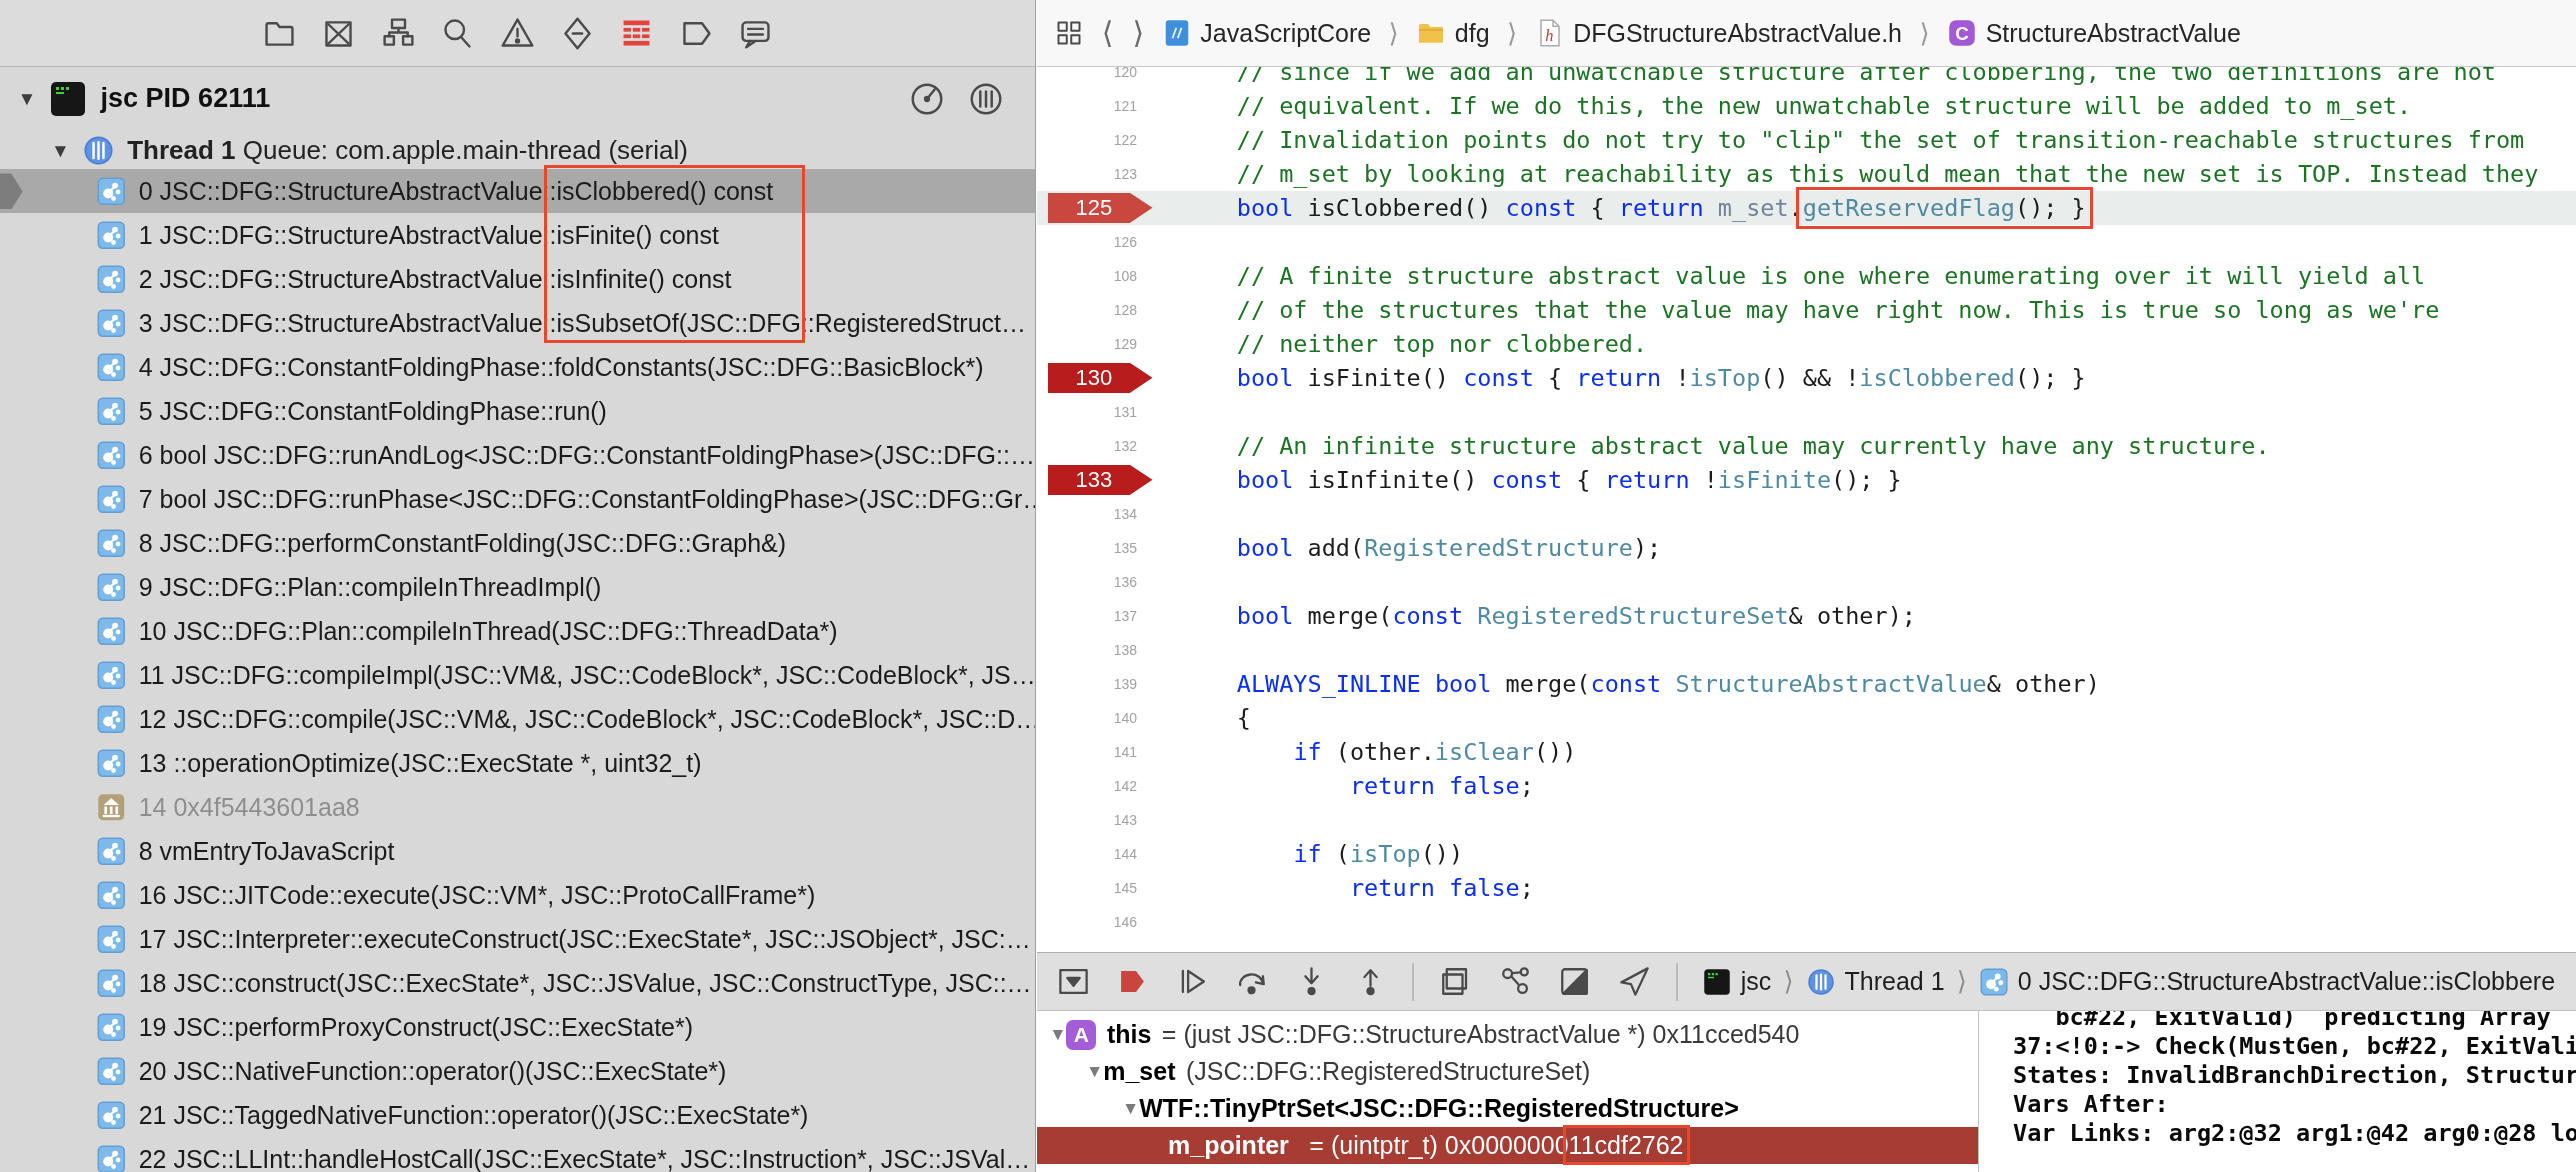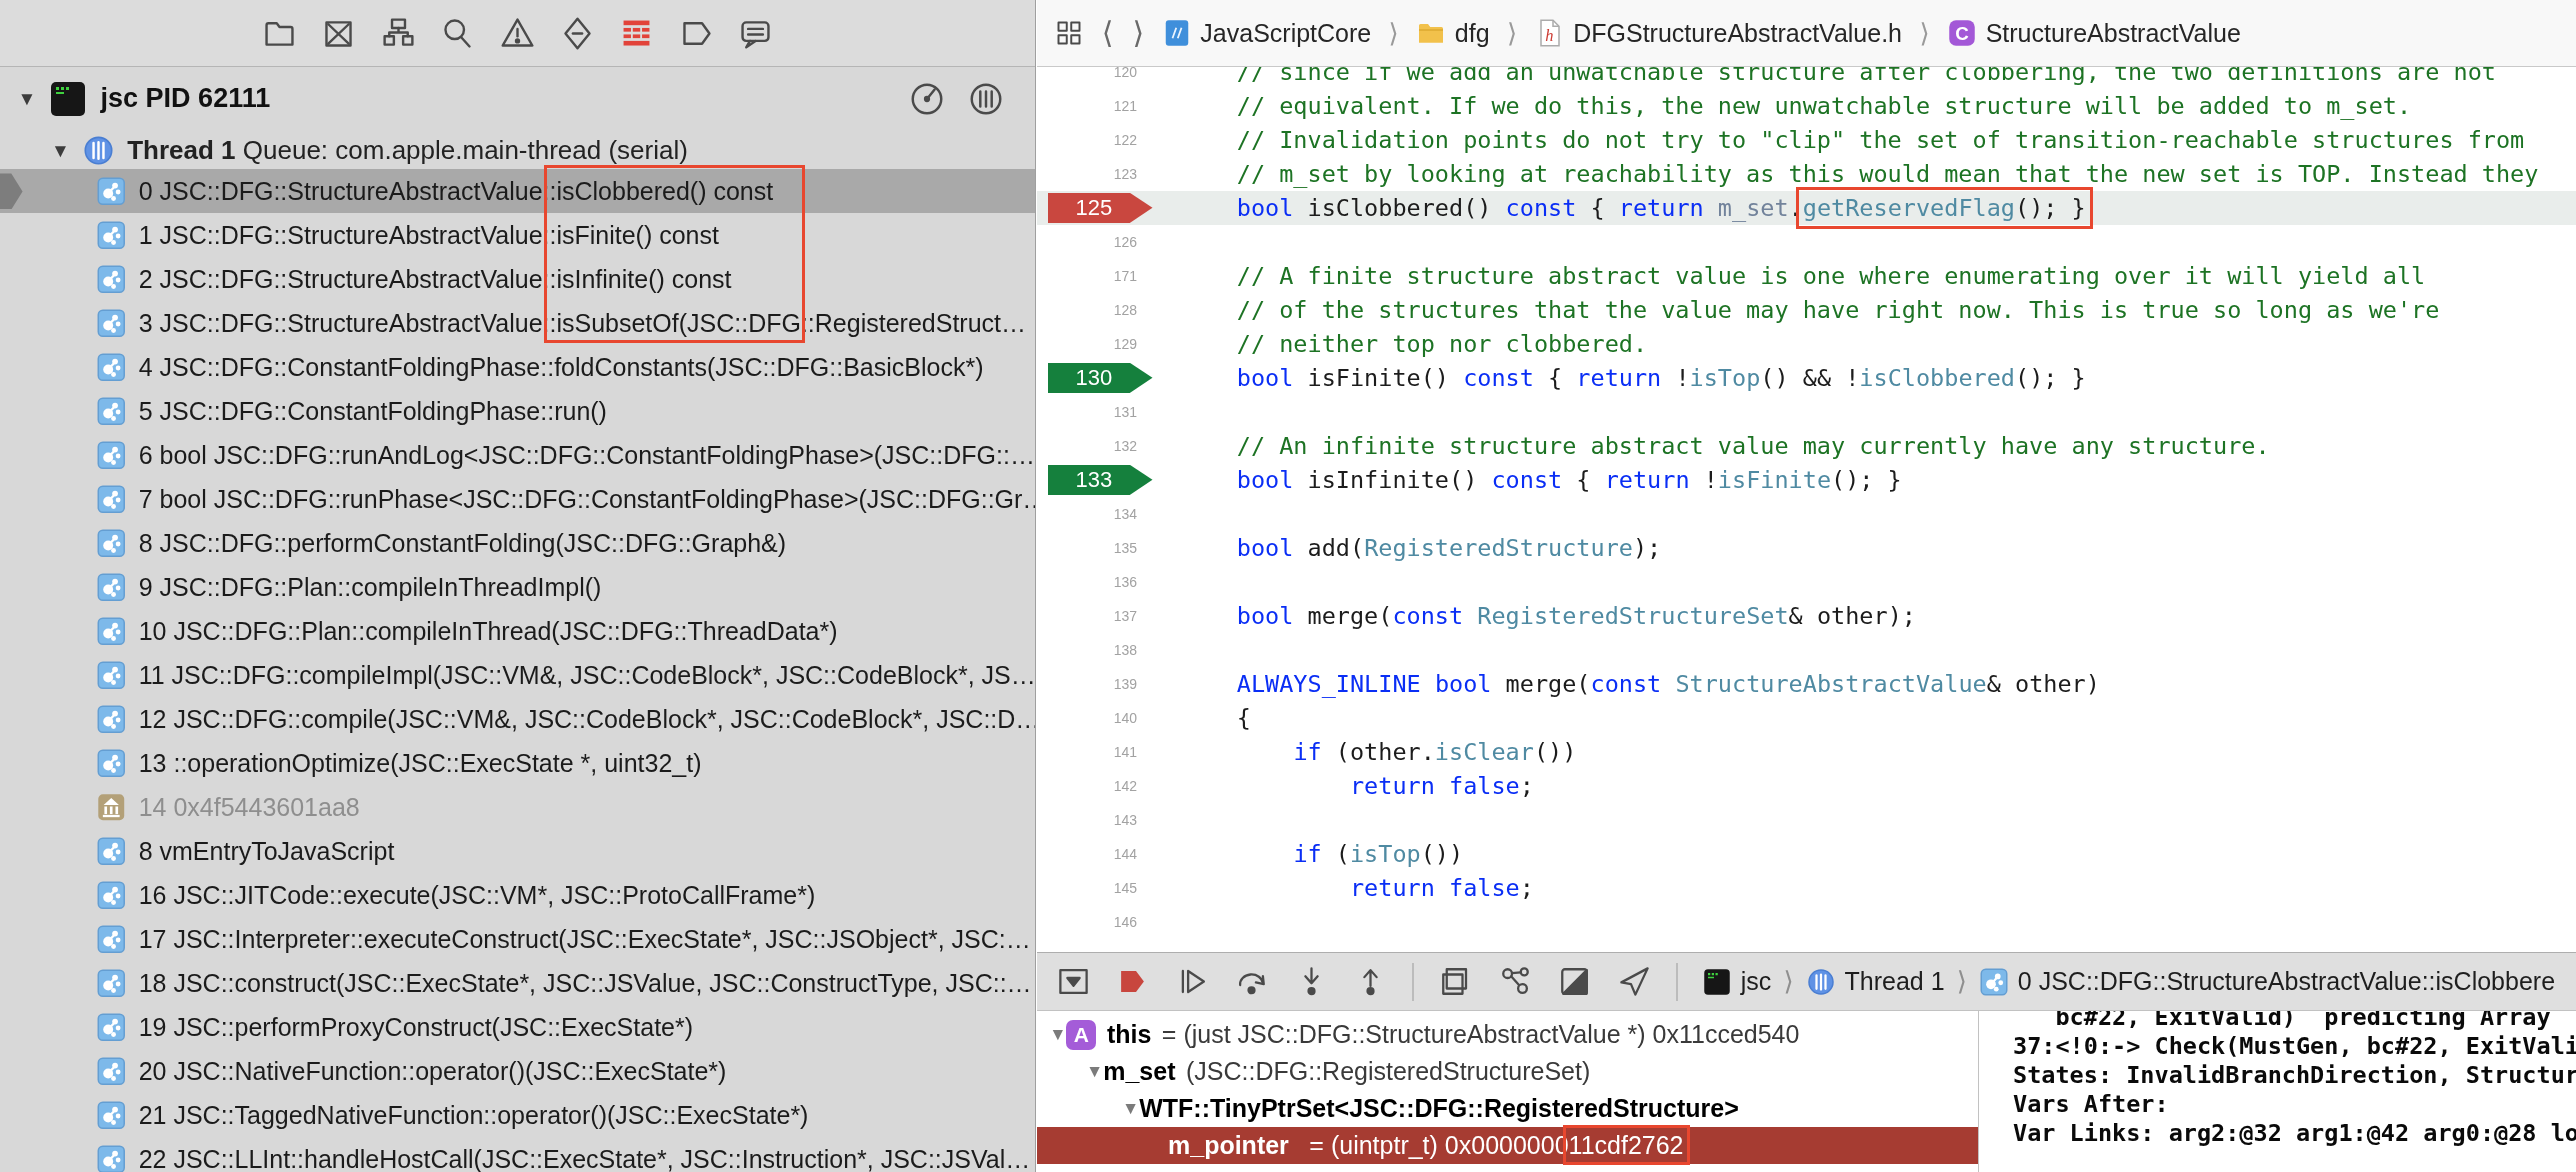--- a/index.html
+++ b/index.html
@@ -49,21 +49,21 @@
   .code-line{height:34px;display:flex;align-items:center;position:relative;
              font-family:"DejaVu Sans Mono",monospace;font-size:23.5px;}
   .code-line.hl{background:#e9edeb;}
   .gut{width:131px;flex:0 0 131px;height:100%;position:relative;
        display:flex;align-items:center;justify-content:flex-end;}
   .lnum{color:#a2a2a2;font-size:14px;padding-right:31px;font-family:"Liberation Sans",sans-serif;}
   .bp{position:absolute;left:10.5px;top:1.7px;bottom:1.7px;width:105px;display:flex;align-items:center;
       justify-content:center;color:#fff;font-size:22px;font-family:"Liberation Sans",sans-serif;
       clip-path:polygon(0 0,78% 0,100% 50%,78% 100%,0 100%);padding-right:12.2px;box-sizing:border-box;}
   .bp.active{background:#c9473f;}
-  .bp.pale{background:#15803d;}
+  .bp.pale{background:#b91c1c;}
   .code-text{white-space:pre;padding-left:12.2px;}
   .tok-c{color:#1d7324;}
   .tok-k{color:#0a2ef5;}
   .tok-p{color:#1c1c1c;}
   .tok-t{color:#4f8aa2;}
   .tok-m{color:#72839b;}
   .code-box{outline:3.5px solid #e8472f;outline-offset:4.4px;}
 
   
   #debug{position:absolute;left:1037px;right:0;bottom:0;height:220px;border-top:0.9px solid #aeaeae;box-sizing:border-box;}
@@ -645,21 +645,21 @@
             <span class="code-text"><span class="tok-p">    </span><span class="tok-k">bool</span><span class="tok-p"> isClobbered() </span><span class="tok-k">const</span><span class="tok-p"> { </span><span class="tok-k">return</span><span class="tok-p"> </span><span class="tok-m">m_set</span><span class="tok-p">.</span><span class="code-box"><span class="tok-t">getReservedFlag</span><span class="tok-p">(); }</span></span></span>
           </div>
           <div class="code-line">
             <div class="gut">
               <span class="lnum">126</span>
             </div>
             <span class="code-text"></span>
           </div>
           <div class="code-line">
             <div class="gut">
-              <span class="lnum">171</span>
+              <span class="lnum">108</span>
             </div>
             <span class="code-text"><span class="tok-c">    // A finite structure abstract value is one where enumerating over it will yield all</span></span>
           </div>
           <div class="code-line">
             <div class="gut">
               <span class="lnum">128</span>
             </div>
             <span class="code-text"><span class="tok-c">    // of the structures that the value may have right now. This is true so long as we're</span></span>
           </div>
           <div class="code-line">

